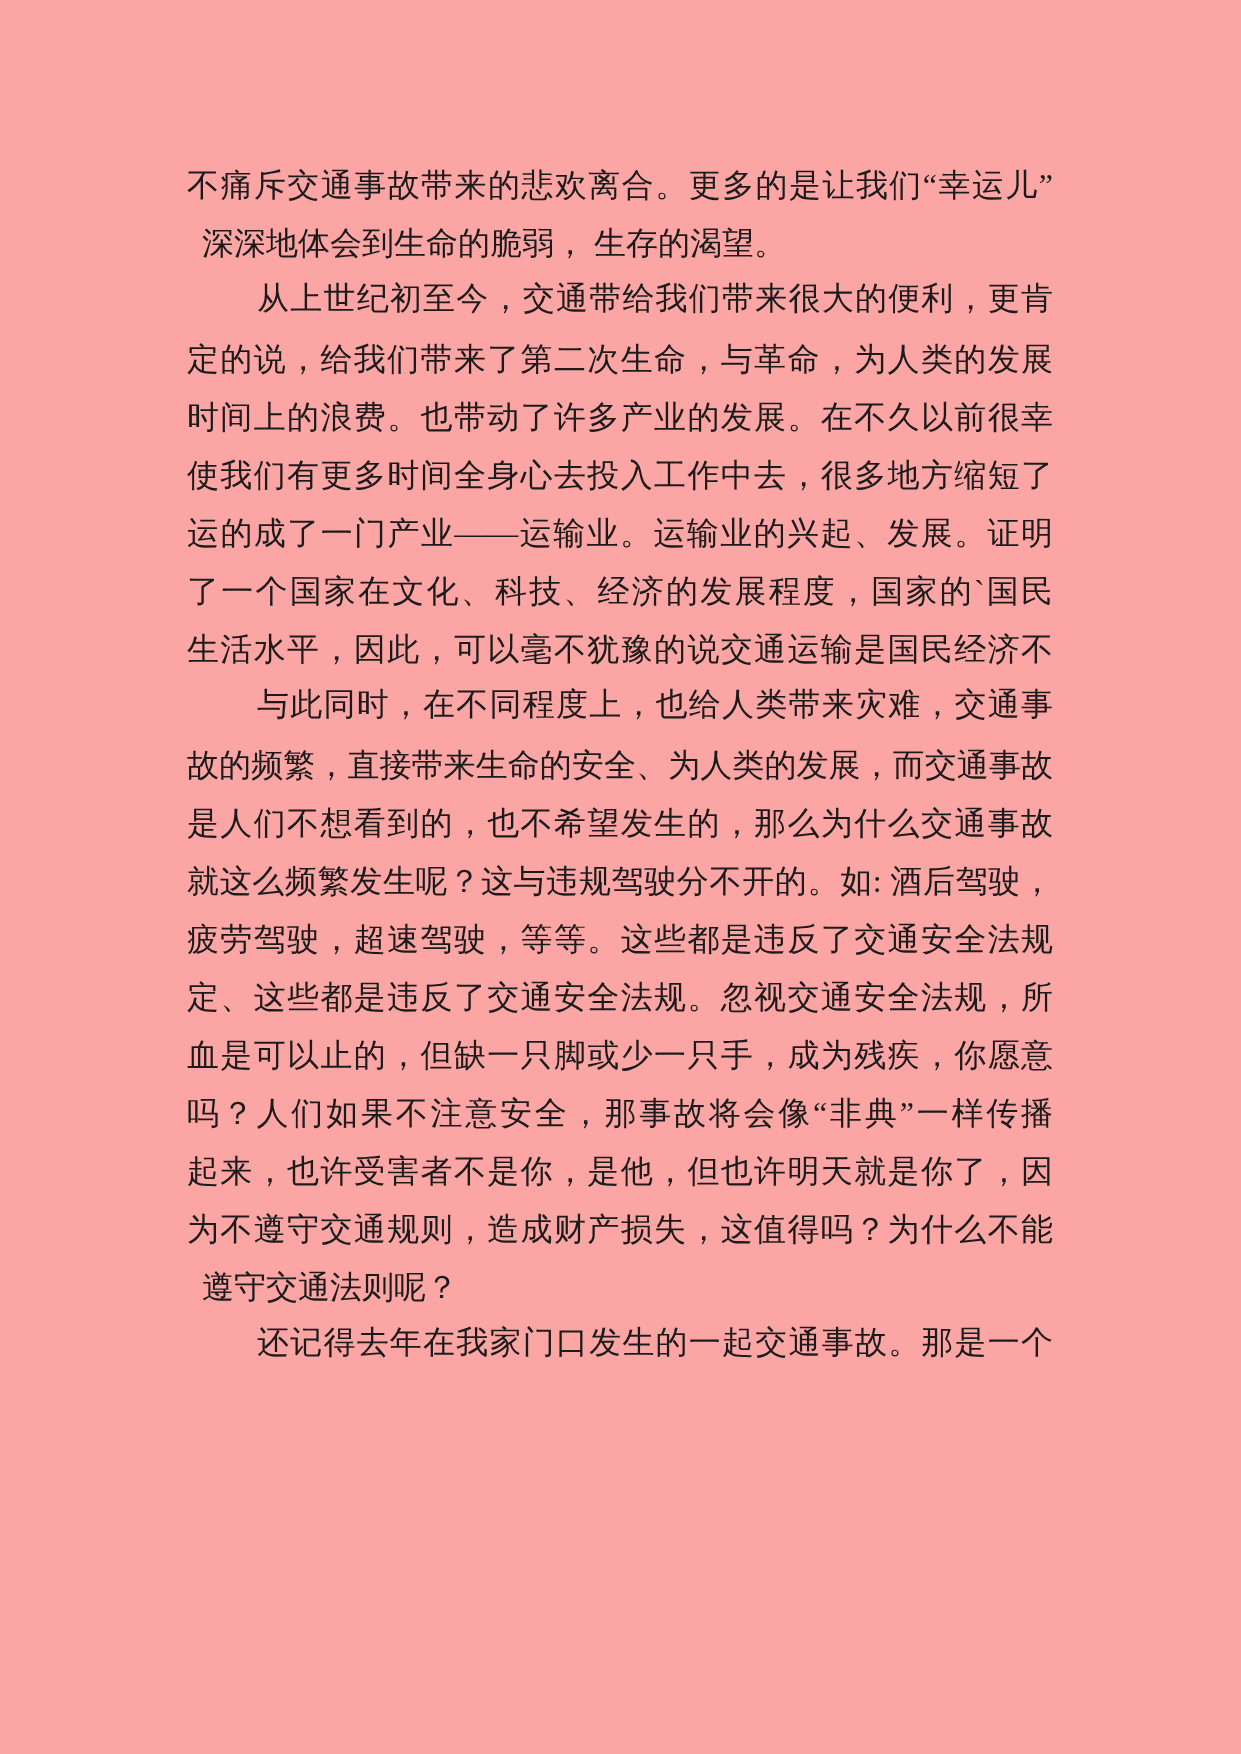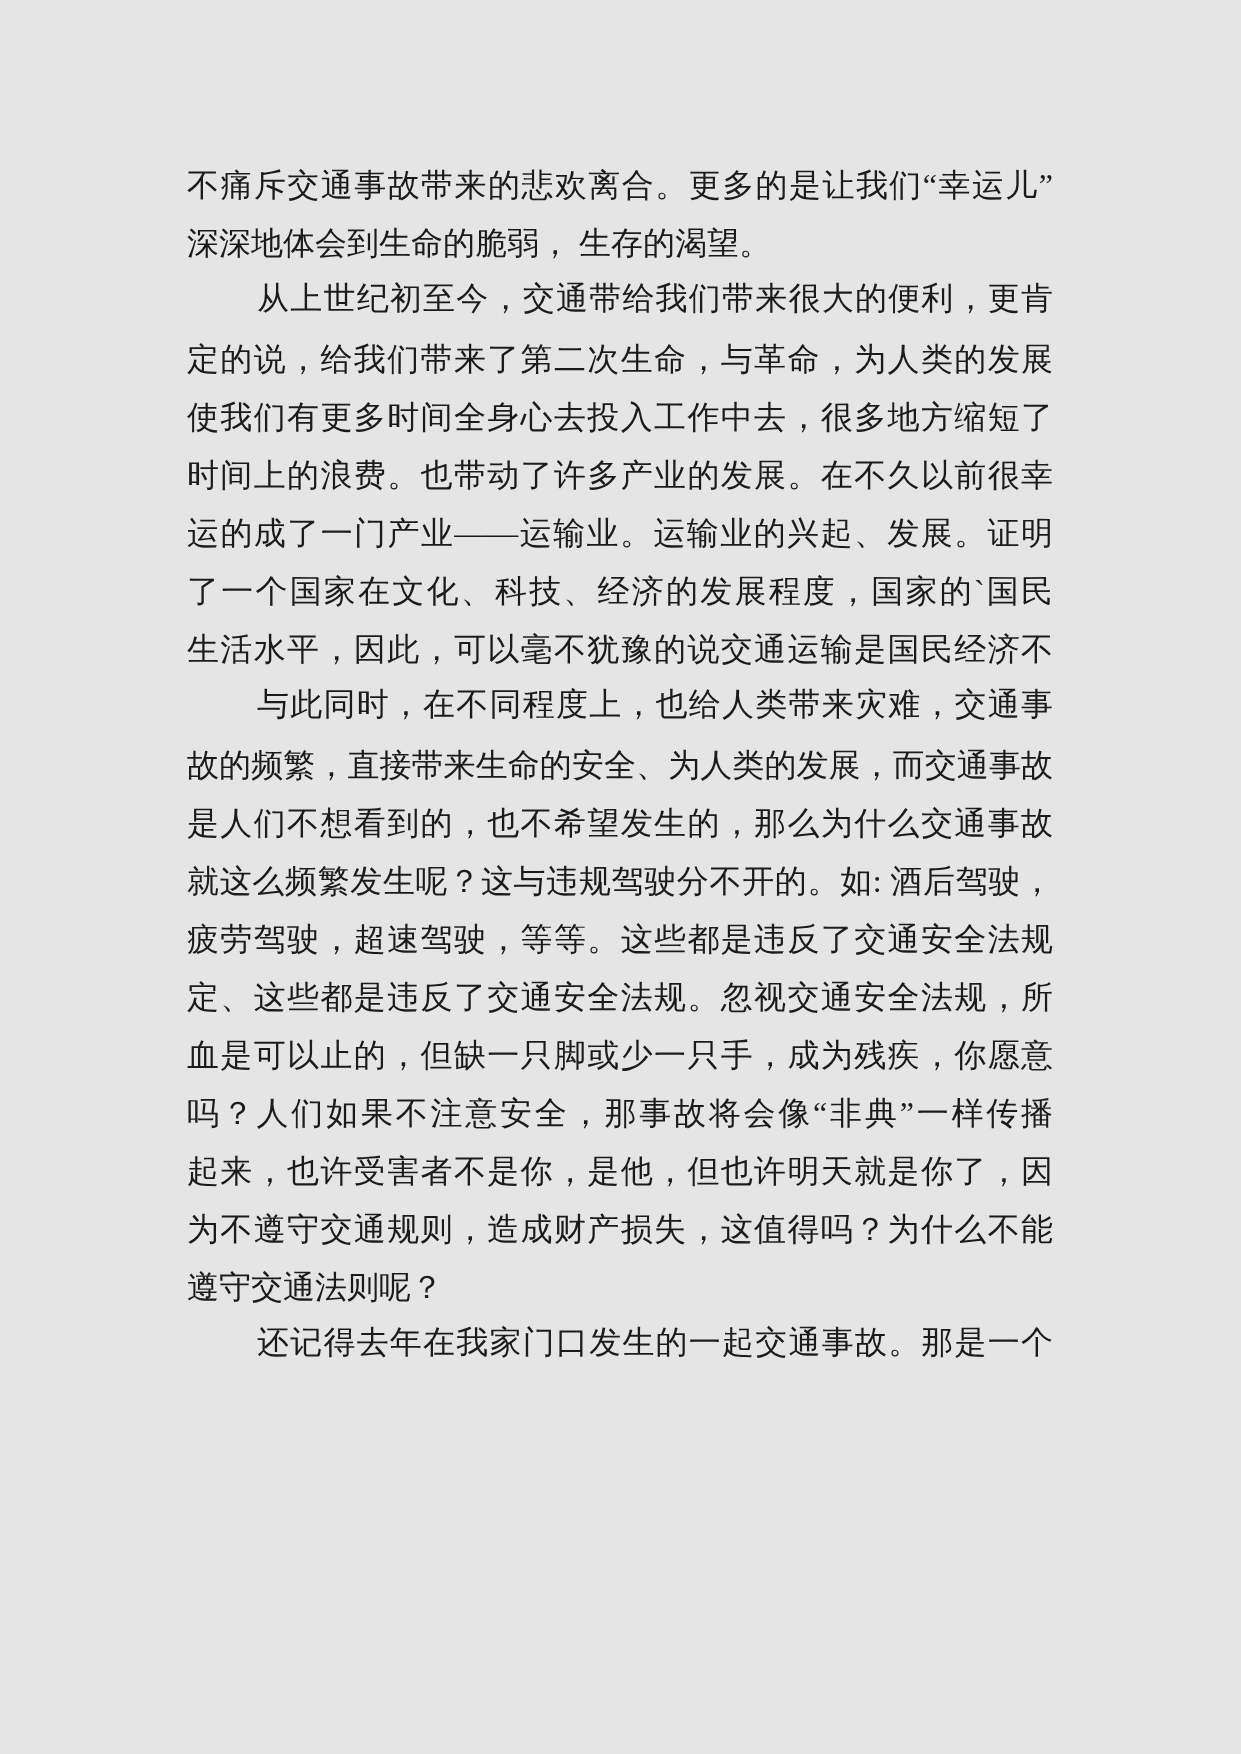--- a/index.html
+++ b/index.html
@@ -13,21 +13,21 @@
     background: #ffffff;
     position: relative;
     overflow: hidden;
   }
   .page {
     position: absolute;
     left: 0;
     top: 0;
     width: 1241px;
     height: 1754px;
-    background: #e5e5e5;
+    background: #fca5a5;
   }
   .page-text {
     position: absolute;
     left: 187px;
     top: 156px;
     width: 866px;
     font-family: "Liberation Serif", "DejaVu Serif", serif;
     font-size: 32px;
     line-height: 58px;
     color: #1b1b1b;
@@ -35,37 +35,38 @@
   }
   .line {
     text-align: justify;
     white-space: normal;
   }
   .line.j {
     text-align-last: justify;
   }
   .line.last {
     text-align-last: left;
+    margin-left: 15px;
   }
   .line.indent {
     text-indent: 70px;
     font-family: Liberation Mono, monospace;
   }
 </style>
 </head>
 <body>
 
 <div class="page">
   <div class="page-text">
     <div class="line j">不痛斥交通事故带来的悲欢离合。更多的是让我们“幸运儿”</div>
     <div class="line last">深深地体会到生命的脆弱， 生存的渴望。</div>
     <div class="line j indent">从上世纪初至今，交通带给我们带来很大的便利，更肯</div>
     <div class="line j">定的说，给我们带来了第二次生命，与革命，为人类的发展</div>
+    <div class="line j">时间上的浪费。也带动了许多产业的发展。在不久以前很幸</div>
     <div class="line j">使我们有更多时间全身心去投入工作中去，很多地方缩短了</div>
-    <div class="line j">时间上的浪费。也带动了许多产业的发展。在不久以前很幸</div>
     <div class="line j">运的成了一门产业——运输业。运输业的兴起、发展。证明</div>
     <div class="line j">了一个国家在文化、科技、经济的发展程度，国家的`国民</div>
     <div class="line j">生活水平，因此，可以毫不犹豫的说交通运输是国民经济不</div>
     <div class="line j indent">与此同时，在不同程度上，也给人类带来灾难，交通事</div>
     <div class="line j">故的频繁，直接带来生命的安全、为人类的发展，而交通事故</div>
     <div class="line j">是人们不想看到的，也不希望发生的，那么为什么交通事故</div>
     <div class="line j">就这么频繁发生呢？这与违规驾驶分不开的。如: 酒后驾驶，</div>
     <div class="line j">疲劳驾驶，超速驾驶，等等。这些都是违反了交通安全法规</div>
     <div class="line j">定、这些都是违反了交通安全法规。忽视交通安全法规，所</div>
     <div class="line j">血是可以止的，但缺一只脚或少一只手，成为残疾，你愿意</div>

